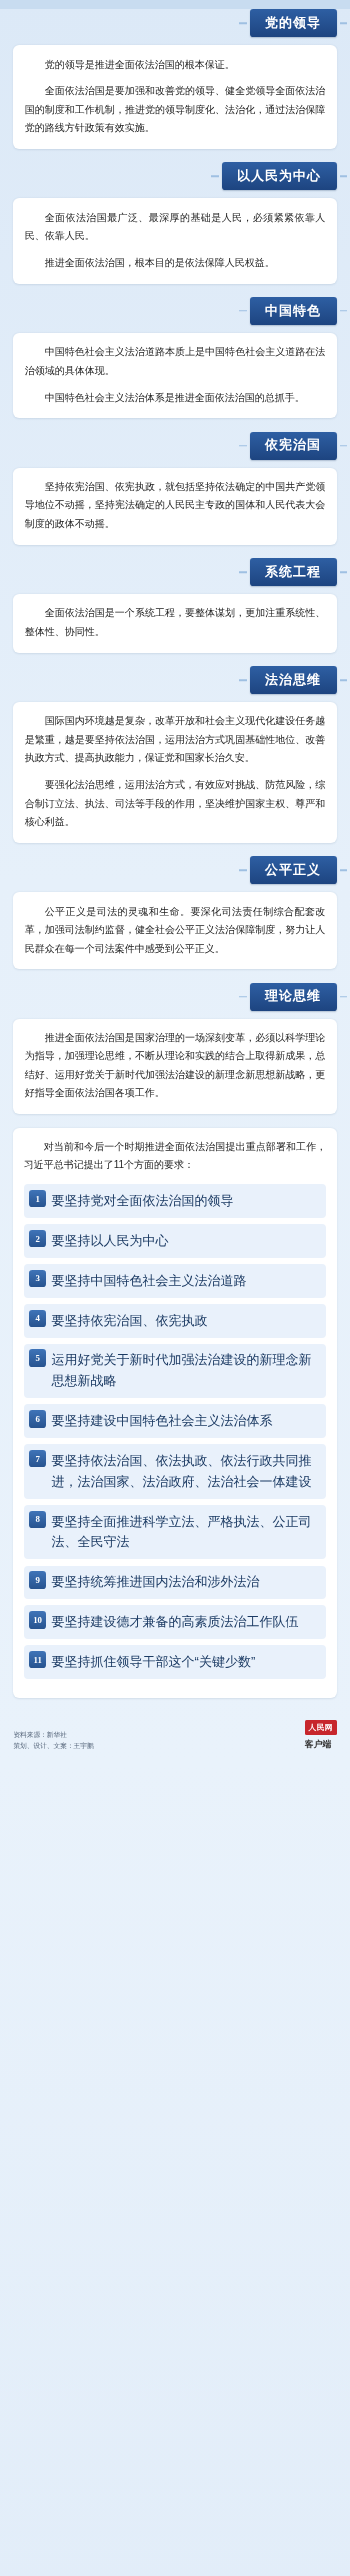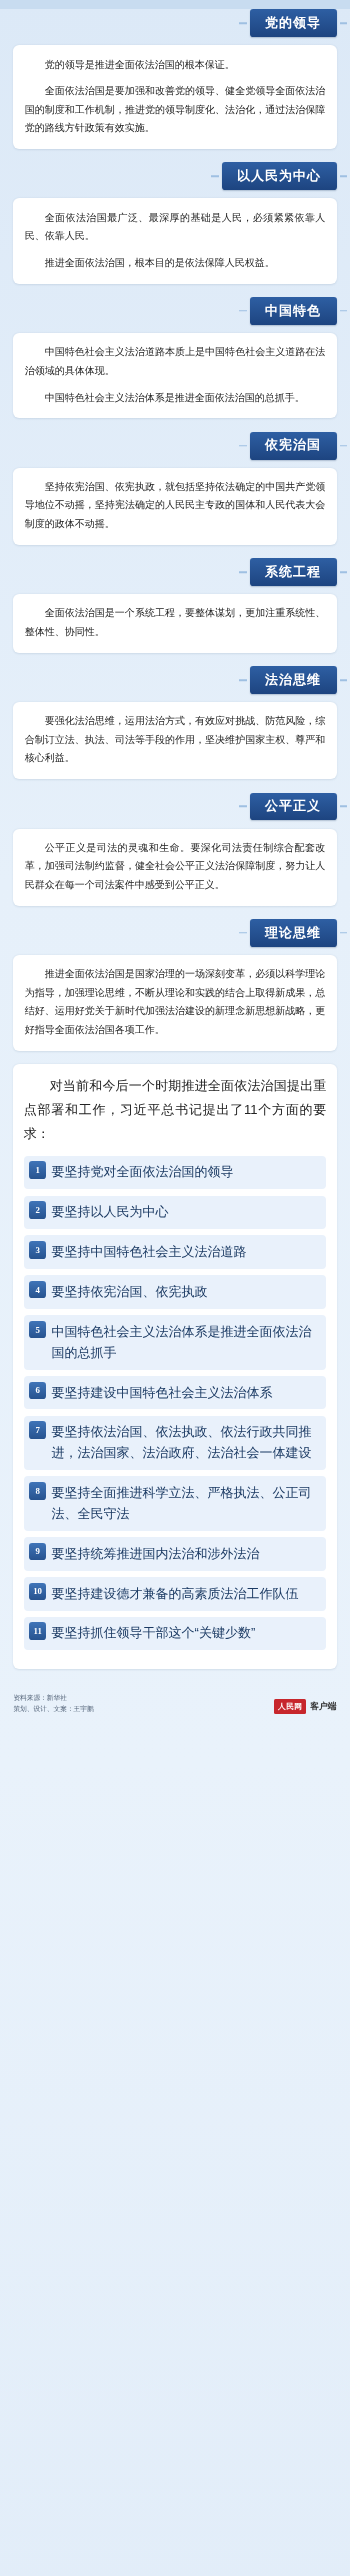--- a/index.html
+++ b/index.html
@@ -78,21 +78,21 @@
   .para:last-child { margin-bottom: 0; }
 
   
   .list-card {
     background: #ffffff;
     border-radius: 6.2px;
     padding: 10.3px 10.3px 12.4px 10.3px;
     box-shadow: 0 0.5px 2.1px rgba(40,70,110,0.12);
   }
   .list-intro {
-    font-size: 13px;
+    font-size: 10px;
     line-height: 1.85;
     text-align: justify;
     text-indent: 2em;
     margin: 0 0 9.3px 0;
   }
   .list-item {
     display: flex;
     align-items: flex-start;
     background: #e9f1fb;
     border-radius: 4.1px;
@@ -130,22 +130,22 @@
     align-items: flex-end;
     justify-content: space-between;
   }
   .credits {
     font-size: 6.7px;
     line-height: 1.7;
     color: #55657a;
   }
   .logo-box {
     display: flex;
-    align-items: center;
     gap: 4.1px;
+    flex-direction: column;
   }
   .logo-mark {
     background: #c7262c;
     color: #fff;
     font-size: 7.7px;
     font-weight: bold;
     padding: 2.6px 3.6px;
     border-radius: 1.5px;
     letter-spacing: 0.5px;
   }
@@ -207,20 +207,21 @@
     <div class="card">
       <p class="para">全面依法治国是一个系统工程，要整体谋划，更加注重系统性、整体性、协同性。</p>
     </div>
   </div>
 
   <div class="section">
     <div class="heading-wrap">
       <div class="heading">法治思维</div>
     </div>
     <div class="card">
+      <p class="para">国际国内环境越是复杂，改革开放和社会主义现代化建设任务越是繁重，越是要坚持依法治国，运用法治方式巩固基础性地位、改善执政方式、提高执政能力，保证党和国家长治久安。</p>
       <p class="para">要强化法治思维，运用法治方式，有效应对挑战、防范风险，综合制订立法、执法、司法等手段的作用，坚决维护国家主权、尊严和核心利益。</p>
     </div>
   </div>
 
   <div class="section">
     <div class="heading-wrap">
       <div class="heading">公平正义</div>
     </div>
     <div class="card">
       <p class="para">公平正义是司法的灵魂和生命。要深化司法责任制综合配套改革，加强司法制约监督，健全社会公平正义法治保障制度，努力让人民群众在每一个司法案件中感受到公平正义。</p>
@@ -251,21 +252,21 @@
       <div class="list-item">
         <div class="num-badge">3</div>
         <div class="item-text">要坚持中国特色社会主义法治道路</div>
       </div>
       <div class="list-item">
         <div class="num-badge">4</div>
         <div class="item-text">要坚持依宪治国、依宪执政</div>
       </div>
       <div class="list-item">
         <div class="num-badge">5</div>
-        <div class="item-text">中国特色社会主义法治体系是推进全面依法治国的总抓手</div>
+        <div class="item-text">运用好党关于新时代加强法治建设的新理念新思想新战略</div>
       </div>
       <div class="list-item">
         <div class="num-badge">6</div>
         <div class="item-text">要坚持建设中国特色社会主义法治体系</div>
       </div>
       <div class="list-item">
         <div class="num-badge">7</div>
         <div class="item-text">要坚持依法治国、依法执政、依法行政共同推进，法治国家、法治政府、法治社会一体建设</div>
       </div>
       <div class="list-item">

